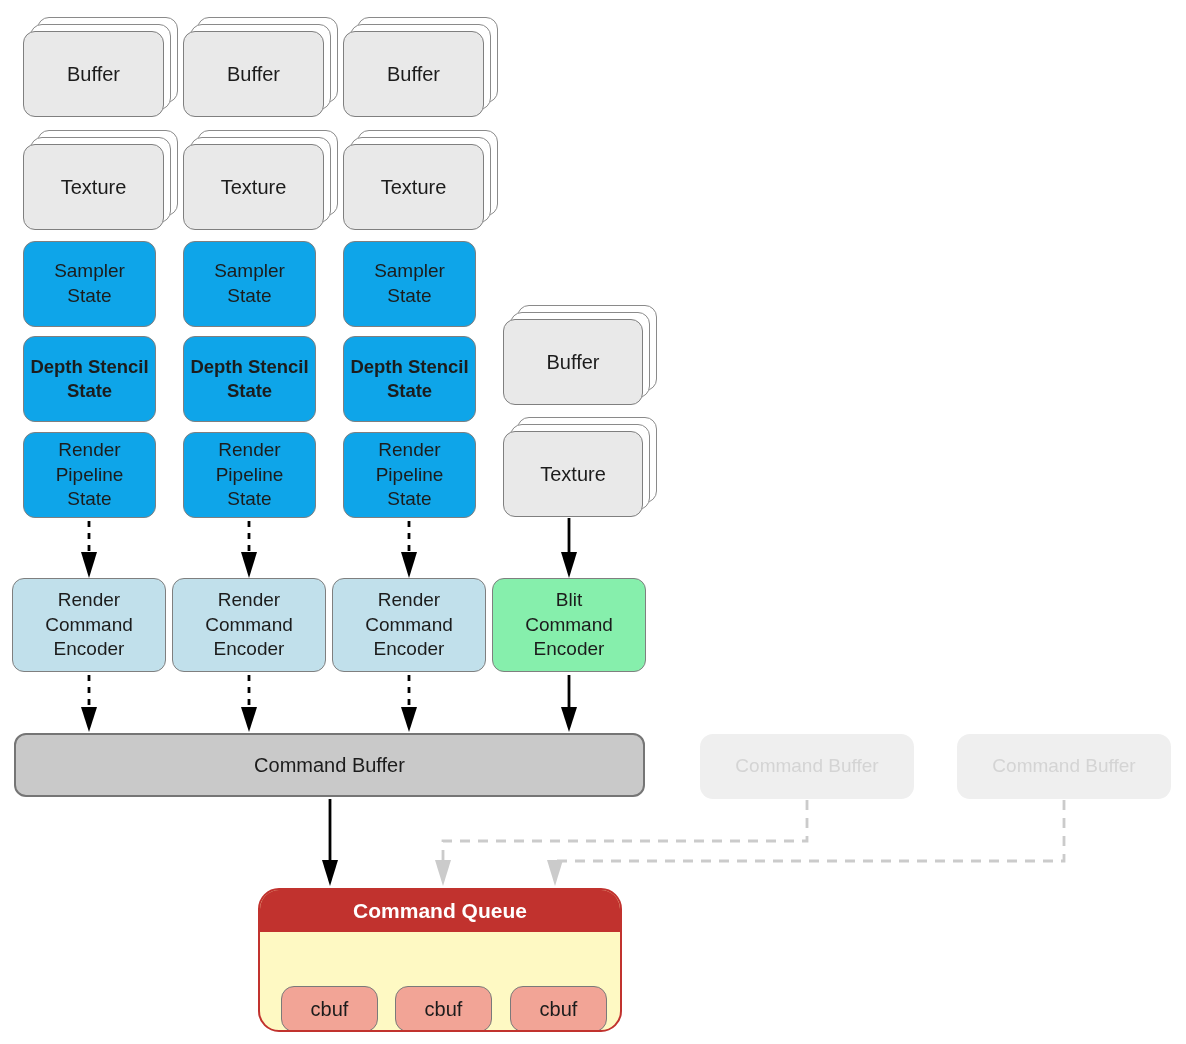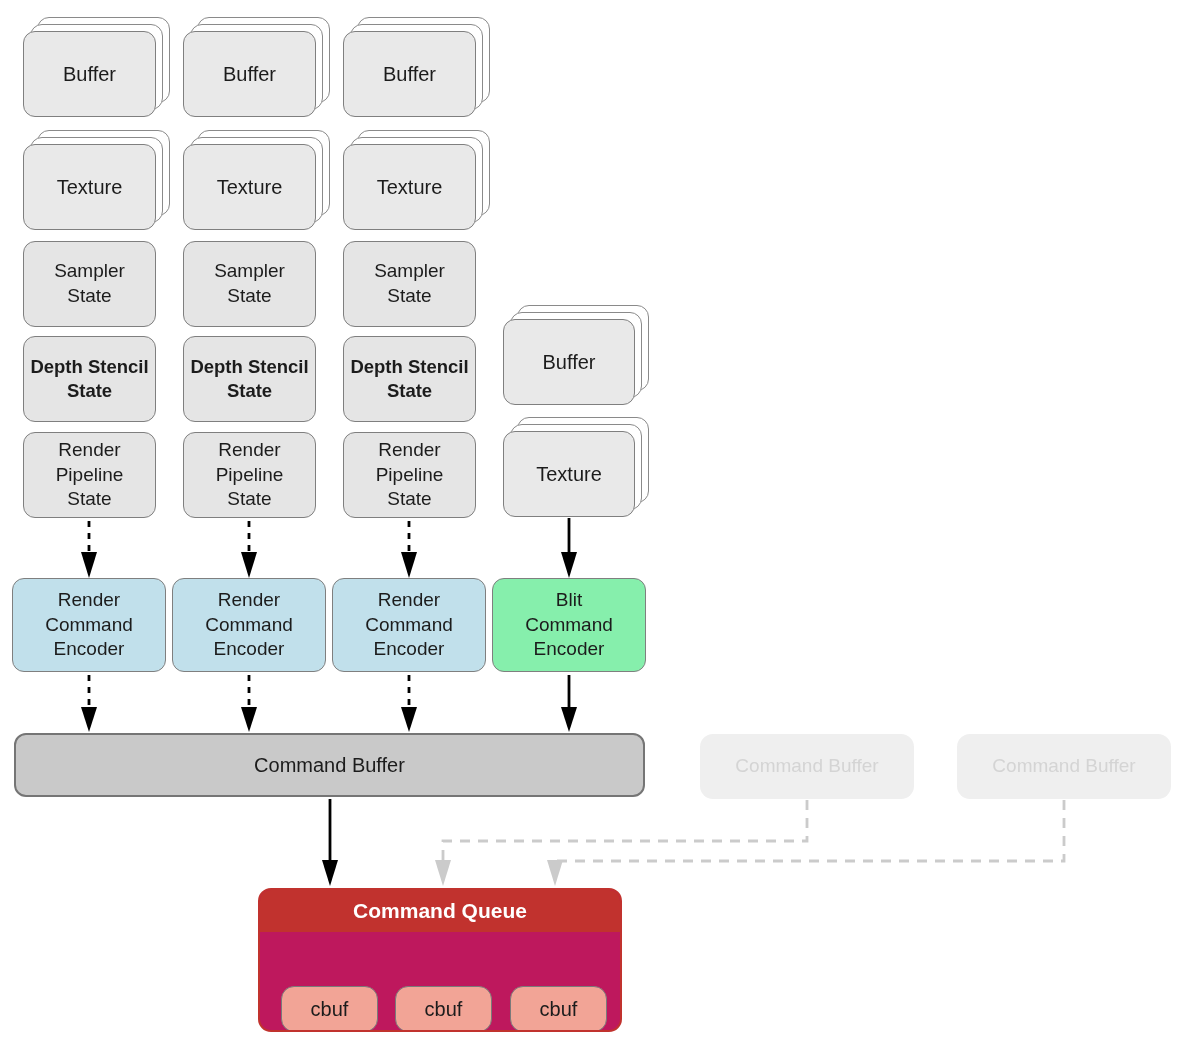--- a/index.html
+++ b/index.html
@@ -1,48 +1,48 @@
 <!DOCTYPE html>
 <html><head>
 <meta charset="utf-8">
 <style>
   html,body{margin:0;padding:0;background:#ffffff;}
   body{font-family:"Liberation Sans","DejaVu Sans",sans-serif;color:#1c1c1c;}
   #canvas{position:relative;width:1186px;height:1044px;background:#ffffff;overflow:hidden;}
 
   
-  .box{position:absolute;box-sizing:border-box;background:#e5e5e5;border:1.5px solid #7f7f7f;
+  .box{position:absolute;box-sizing:border-box;background:#0ea5e9;border:1.5px solid #7f7f7f;
        border-radius:12px;display:flex;align-items:center;justify-content:center;text-align:center;}
   .lbl{white-space:pre-line;font-size:19px;line-height:1.3;}
   .fs20{font-size:20px;}
   .fs18{font-size:18.5px;font-weight:bold;}
 
   
-  .stack{position:absolute;}
+  .stack{position:absolute;padding-left:8px;}
   .stack .layer{position:absolute;left:0;top:0;width:100%;height:100%;box-sizing:border-box;
                 background:#ffffff;border:1.5px solid #8a8a8a;border-radius:12px;}
   .stack .l3{transform:translate(14px,-14px);}
   .stack .l2{transform:translate(7px,-7px);}
   .stack .card{position:absolute;left:0;top:0;width:100%;height:100%;box-sizing:border-box;
                background:#e9e9e9;border:1.5px solid #7f7f7f;border-radius:12px;
                display:flex;align-items:center;justify-content:center;text-align:center;}
 
   
   .enc-render{background:#c1e0eb;}
   .enc-blit{background:#86efac;}
 
   
   .cmdbuf{background:#c9c9c9;border:2px solid #757575;}
 
   
   .pending{background:#efefef;border:none;border-radius:13px;color:#d4d4d4;}
 
   
-  .queue{position:absolute;box-sizing:border-box;background:#be185d;border:2.5px solid #c1322e;
-         border-radius:13px;overflow:hidden;}
+  .queue{position:absolute;box-sizing:border-box;background:#fef9c3;border:2.5px solid #c1322e;
+         border-radius:21px;overflow:hidden;}
   .queue-header{height:42px;background:#c1322e;display:flex;align-items:center;justify-content:center;
                 color:#ffffff;font-weight:bold;font-size:21px;}
   .queue-body{position:relative;width:100%;height:calc(100% - 42px);margin-top:28px;}
   .cbuf{position:absolute;box-sizing:border-box;background:#f2a496;border:1.5px solid #7a7a7a;
         border-radius:13px;display:flex;align-items:center;justify-content:center;font-size:20px;}
 
   svg.overlay{position:absolute;left:0;top:0;pointer-events:none;}
 </style>
 </head>
 <body>

